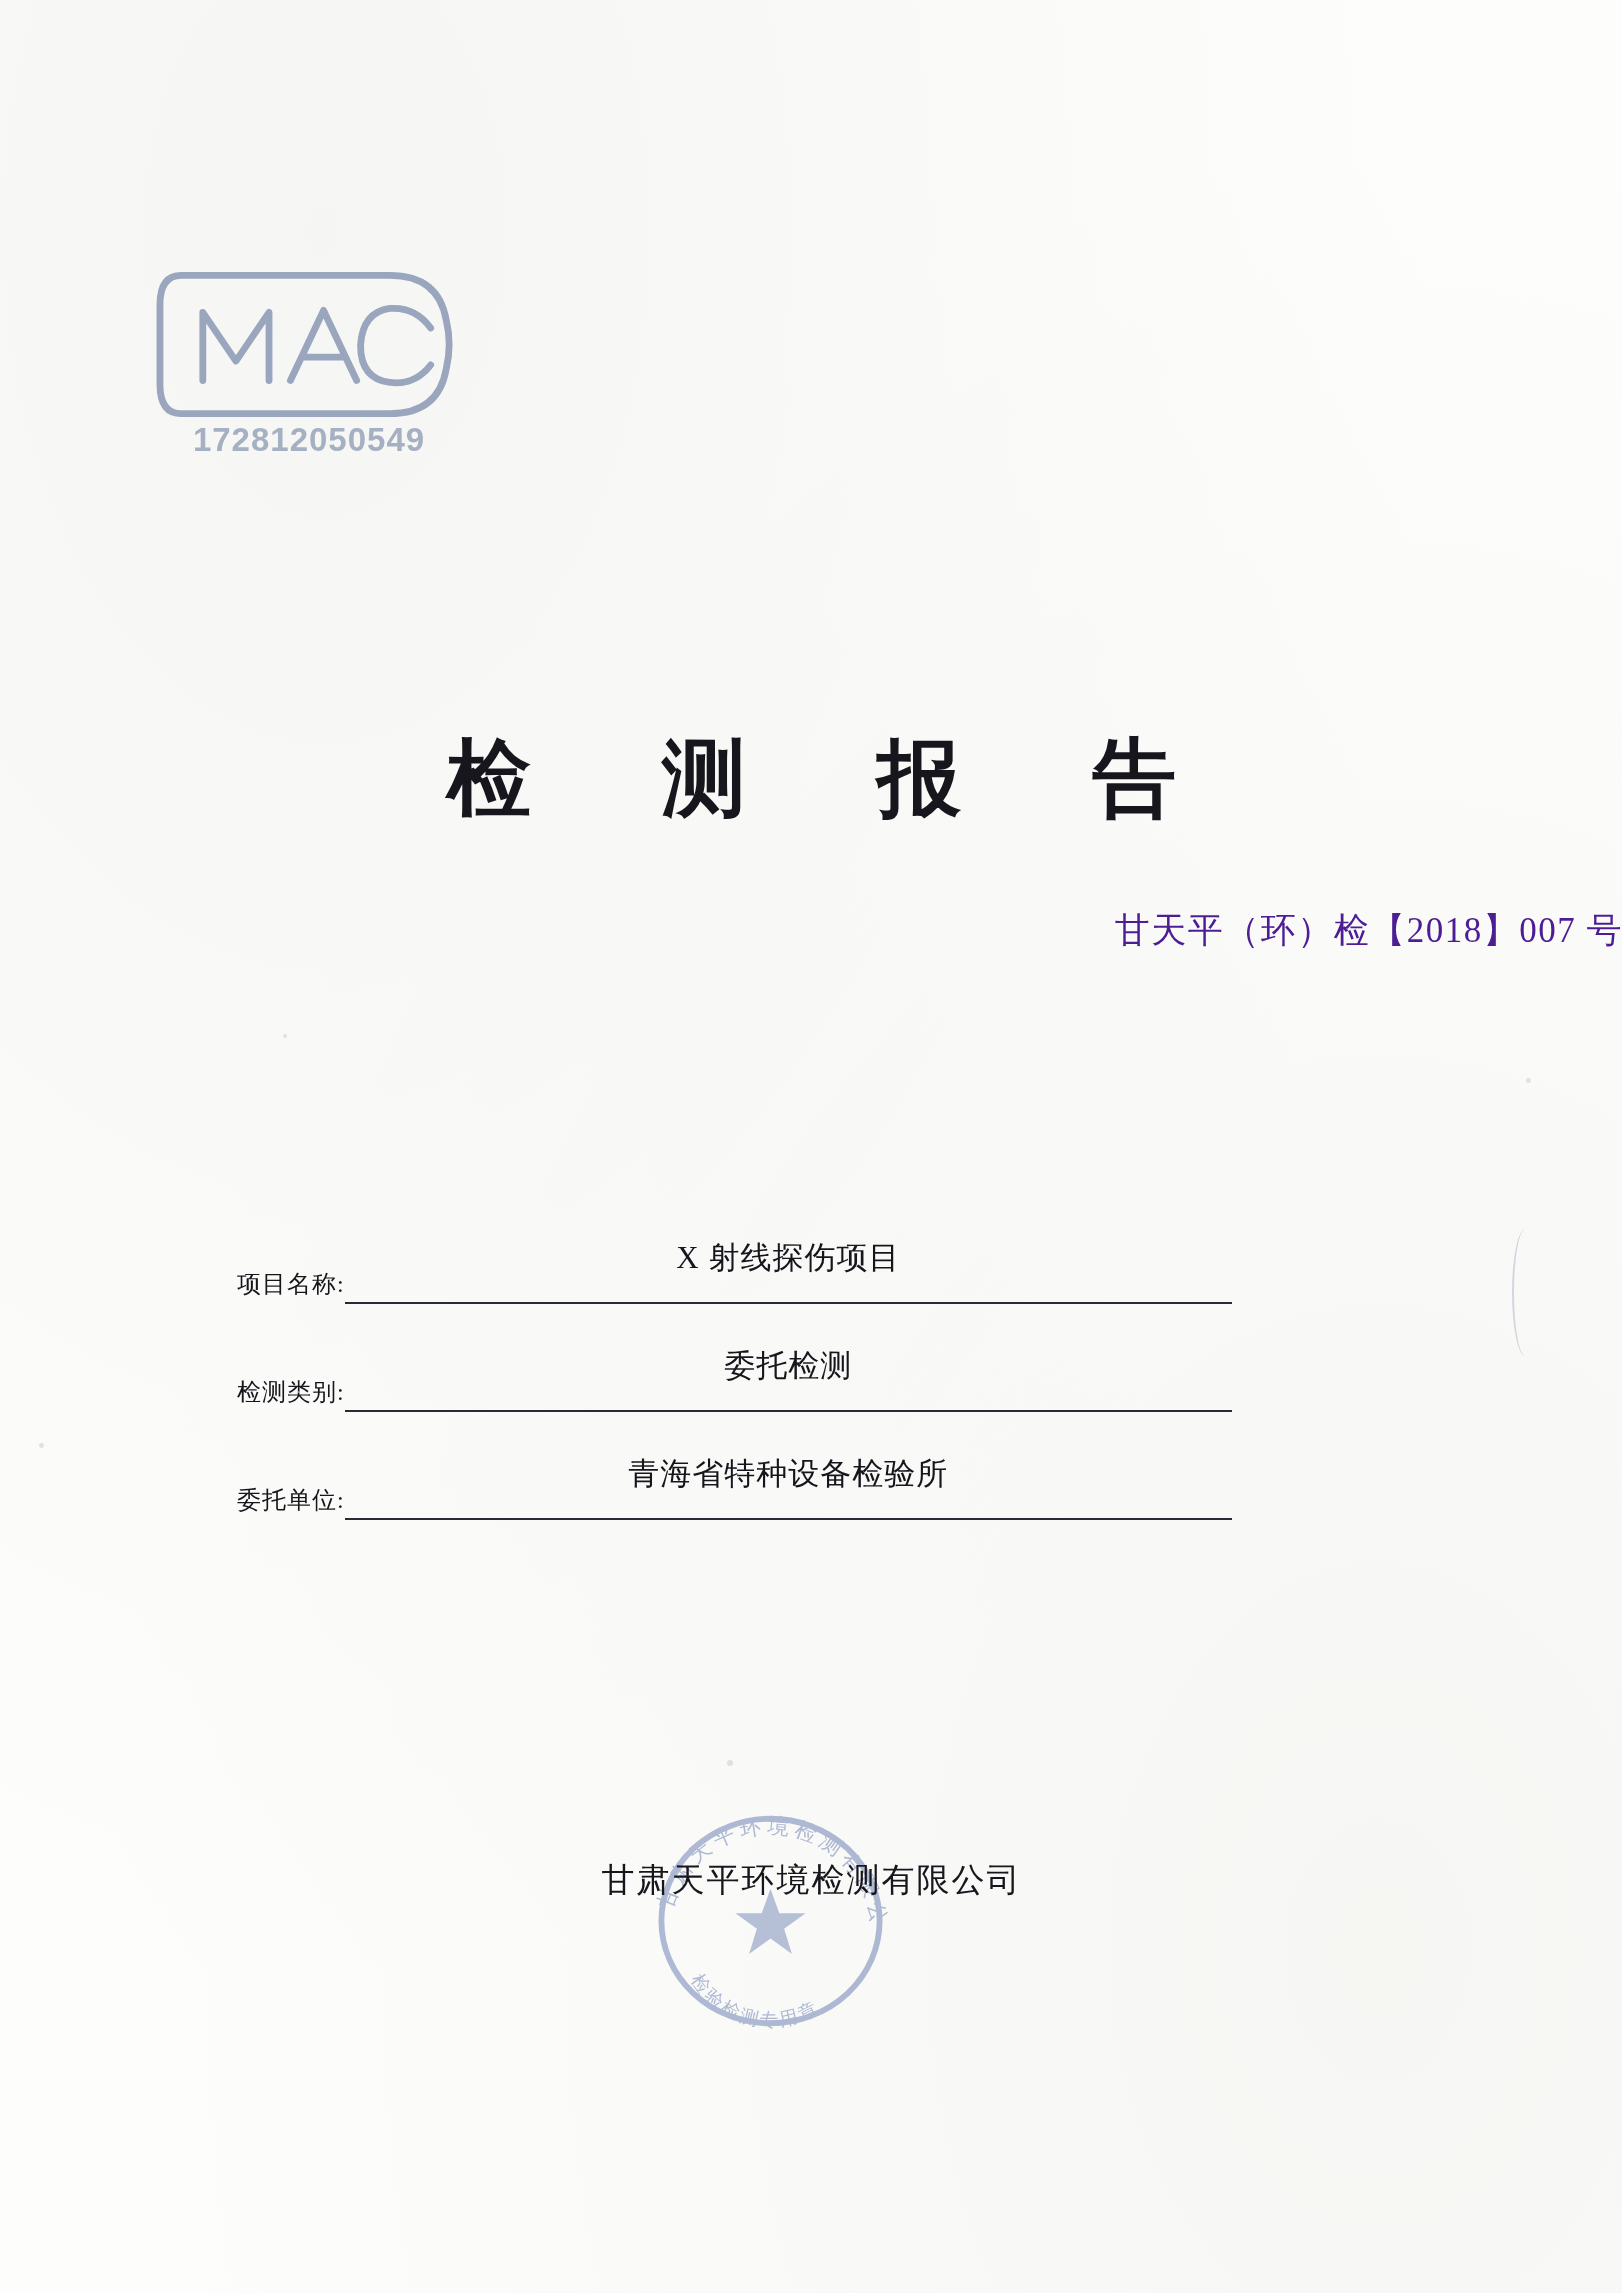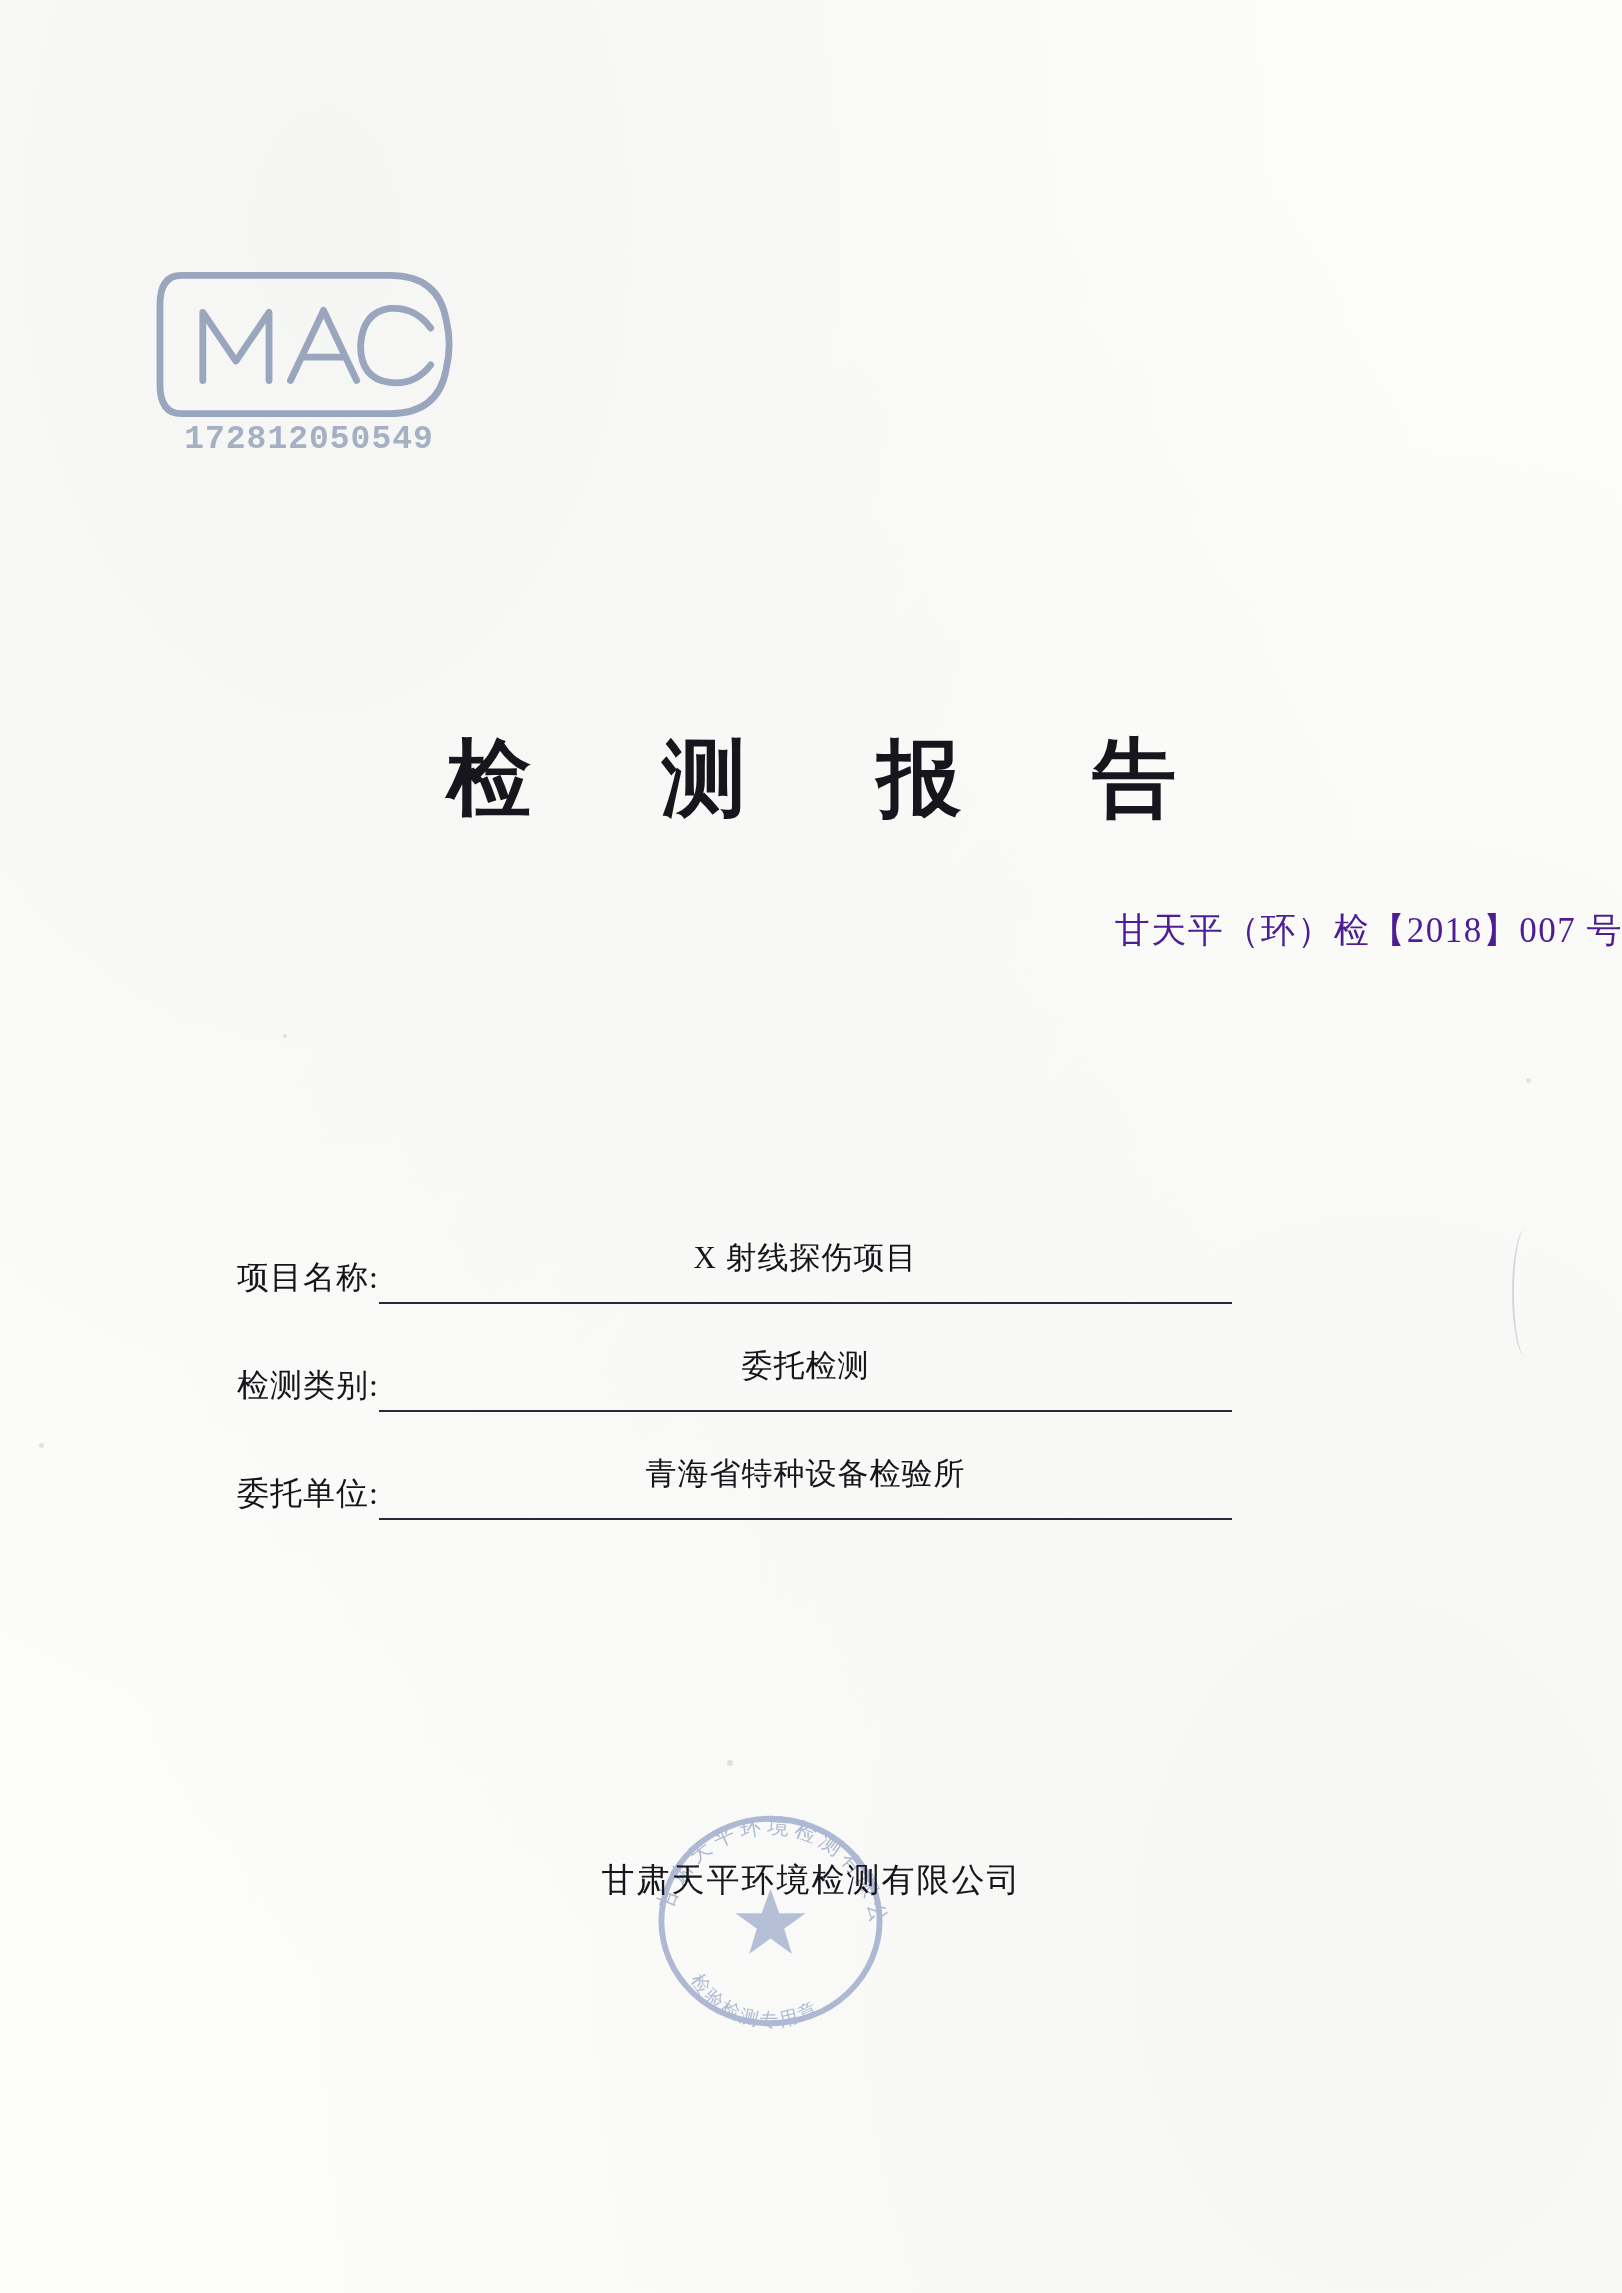--- a/index.html
+++ b/index.html
@@ -40,21 +40,21 @@
     display: block;
     width: 100%;
     height: 100%;
   }
   .ma-number {
     position: absolute;
     left: 148px;
     top: 421px;
     width: 322px;
     text-align: center;
-    font-family: Liberation Mono, monospace;
+    font-family: Liberation Sans, sans-serif;
     font-size: 33px;
     letter-spacing: 1px;
     color: #98a4bb;
     font-weight: 700;
     opacity: 0.85;
   }
   
   .doc-title {
     position: absolute;
     left: 0;
@@ -85,21 +85,21 @@
     top: 1253px;
     width: 995px;
   }
   .field-row {
     display: flex;
     align-items: flex-end;
     margin-bottom: 57px;
     height: 51px;
   }
   .field-label {
-    font-size: 32px;
+    font-size: 24px;
     letter-spacing: 1px;
     white-space: nowrap;
     color: #15151b;
     padding-bottom: 3.9px;
   }
   .field-value {
     flex: 1;
     border-bottom: 2px solid #2a2a36;
     text-align: center;
     font-size: 31px;

